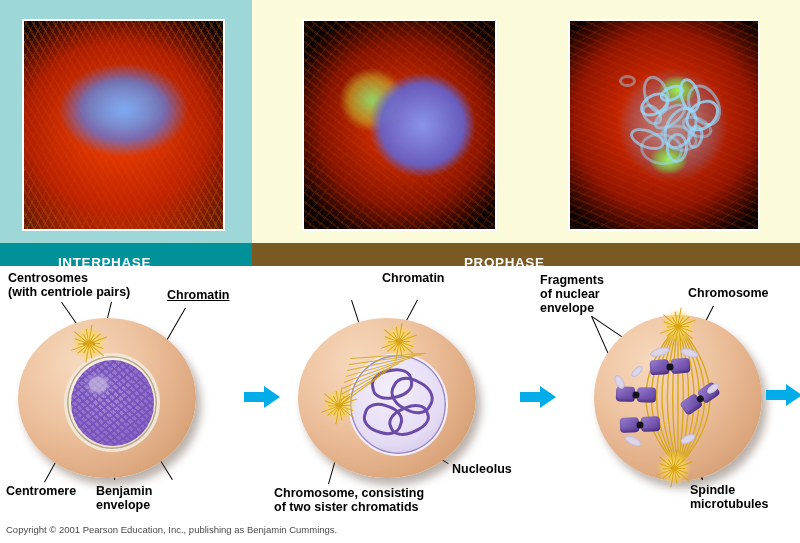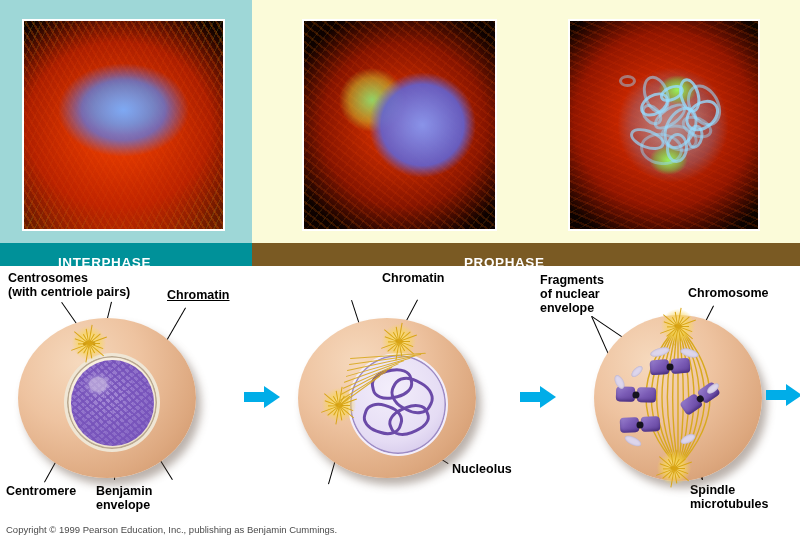--- a/index.html
+++ b/index.html
@@ -288,20 +288,22 @@
         </div>
     </div>
 
     <div class="arrow" style="left:244px; top:120px;">
       <div class="shaft"></div>
         <div class="head"></div>
     </div>
 
     <div class="callout" style="left:382px; top:5px;">Chromatin</div>
     <div class="callout" style="left:452px; top:196px;">Nucleolus</div>
+    <div class="callout" style="left:274px; top:220px;">Chromosome, consisting
+of two sister chromatids</div>
 
     <div class="leader" style="left:352px; top:34px; width:36px; transform:rotate(72deg);"></div>
     <div class="leader" style="left:418px; top:34px; width:44px; transform:rotate(118deg);"></div>
     <div class="leader" style="left:448px; top:198px; width:48px; transform:rotate(-148deg);"></div>
     <div class="leader" style="left:328px; top:218px; width:66px; transform:rotate(-74deg);"></div>
 
     <div class="cell" id="cell2" style="top:52px;">
       <div class="body"></div>
       <div class="nucleus">
         <div class="dup-chrom" style="left:22%; top:14%; width:44%; height:30%; transform:rotate(-12deg);"></div>
@@ -502,14 +504,14 @@
       <div class="env-frag" style="left:30px; top:122px; width:18px; height:8px; transform:rotate(26deg);"></div>
       <div class="env-frag" style="left:86px; top:120px; width:16px; height:8px; transform:rotate(-26deg);"></div>
     </div>
 
     <div class="arrow" style="left:766px; top:118px;">
       <div class="shaft"></div>
         <div class="head"></div>
     </div>
   </div>
 
-  <div class="copyright">Copyright © 1999 Pearson Education, Inc., publishing as Benjamin Cummings.</div>
+  <div class="copyright">Copyright © 2001 Pearson Education, Inc., publishing as Benjamin Cummings.</div>
 </div>
 
 </body></html>

